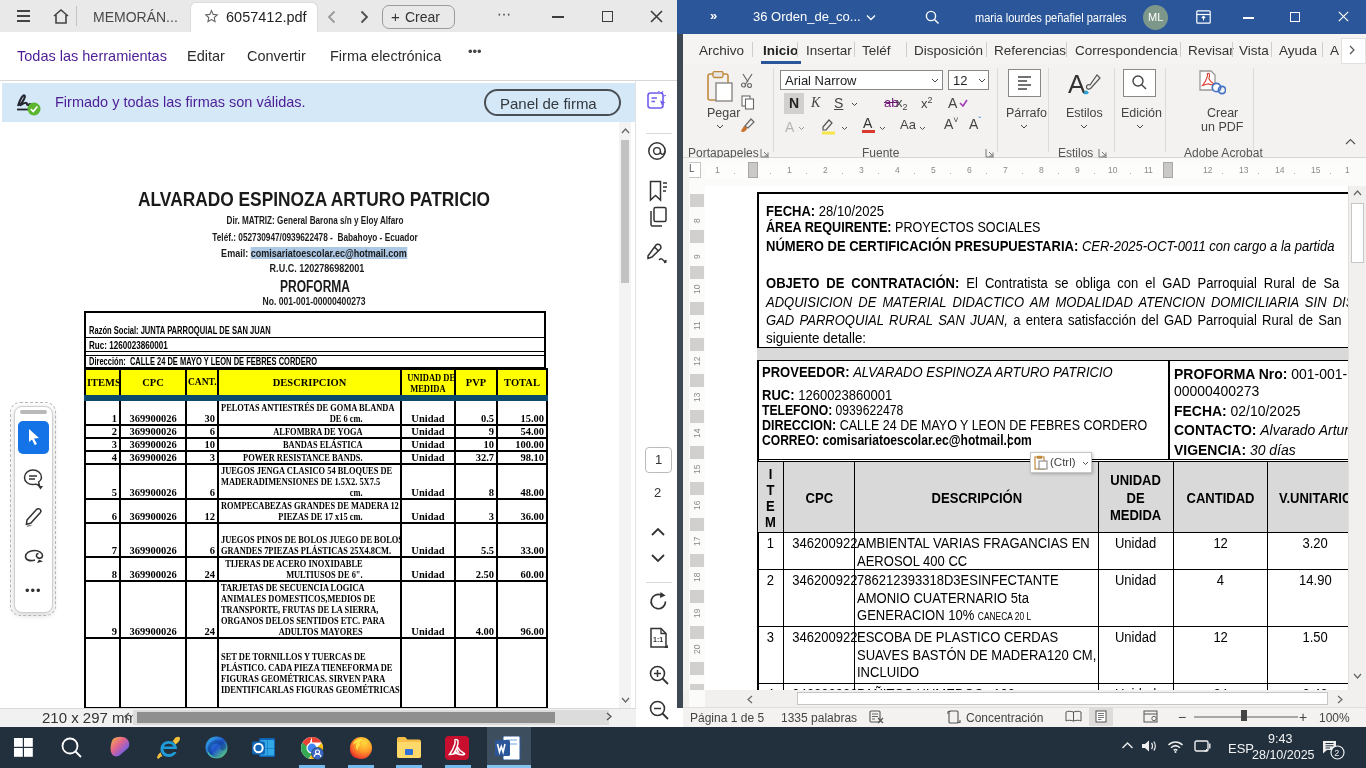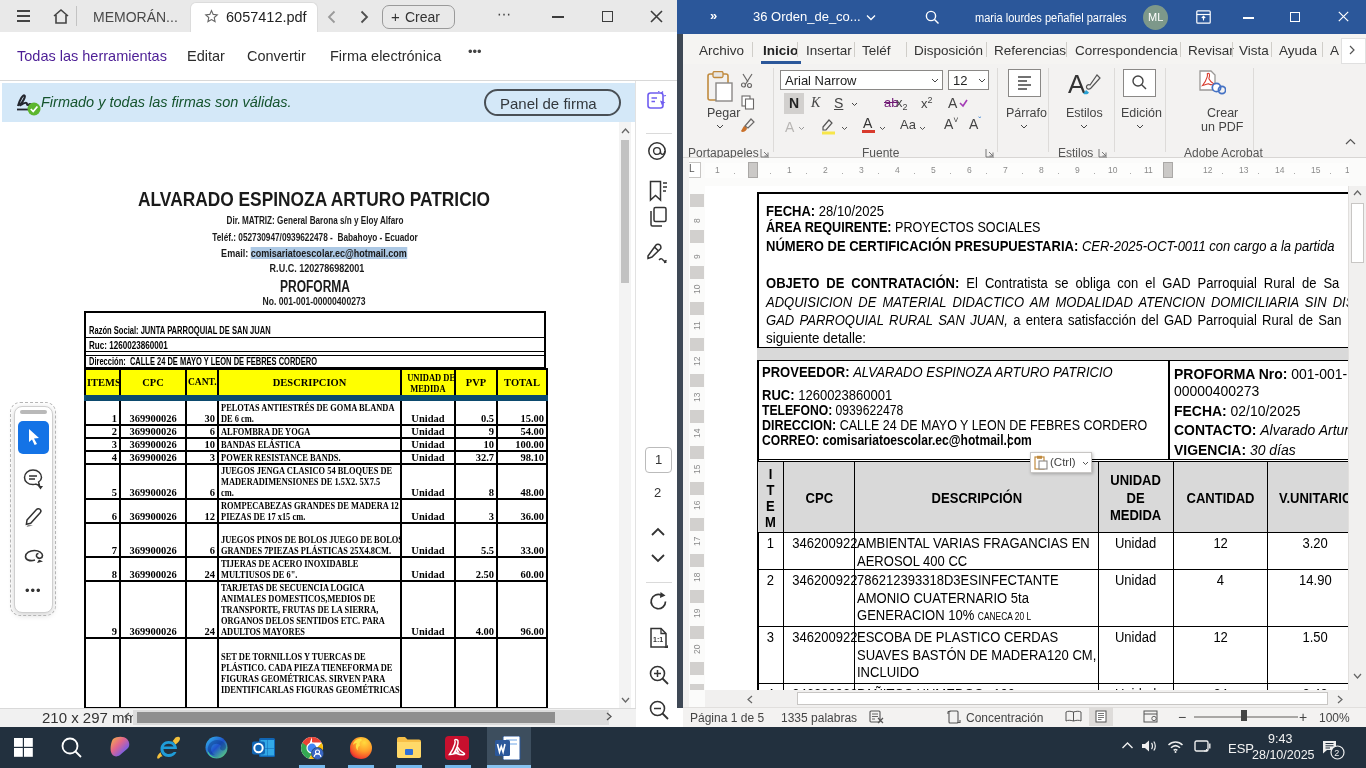--- a/index.html
+++ b/index.html
@@ -7,21 +7,21 @@
   body { font-family:"Liberation Sans", sans-serif; position:relative; background:#fff; }
   .a { position:absolute; }
   .nw { white-space:nowrap; }
   .sx { display:inline-block; transform-origin:0 50%; white-space:nowrap; }
   svg { display:block; }
   #itemtab td { border:2px solid #000; padding:0 2px; font-weight:bold; font-size:10.5px; line-height:10.5px; overflow:hidden; }
   #itemtab { border:2px solid #000; }
   #itemtab tr#yhead td { text-align:center; vertical-align:middle; font-size:10.5px; line-height:11px; border-bottom:6px solid #0c4a6e; padding:0 1px; }
   #itemtab td.pr { text-align:right; vertical-align:bottom; }
   #itemtab td.pm { text-align:center; vertical-align:bottom; }
-  #itemtab td.pd { text-align:left; vertical-align:bottom; }
+  #itemtab td.pd { text-align:right; vertical-align:bottom; }
   #itemtab td.pd .sx { transform:scaleX(0.8) !important; transform-origin:0 50% !important; display:block; height:11px; line-height:11px; }
   .wl { font-size:15.5px; color:#000; }
   .pser { font-family:"Liberation Sans",sans-serif; }
   .vrn { position:absolute; left:2px; width:12px; font-size:8.5px; color:#8a8a8a; transform:rotate(-90deg); }
   .wn { display:inline-block; transform:scaleX(0.84); transform-origin:0 50%; white-space:nowrap; }
   #wtab td { border:1px solid #000; padding:1px 2px 0; font-size:15.5px; line-height:17.5px; color:#000; overflow:visible; }
   #wtab td.wc { text-align:center; vertical-align:middle; font-weight:bold; }
   #wtab td.wc .wn { transform-origin:50% 50%; }
   #wtab td.wt { text-align:center; vertical-align:top; }
   #wtab td.wt .wn { transform-origin:50% 50%; }
@@ -74,21 +74,21 @@
   <div class="a nw" style="left:330px;top:48px;font-size:14.5px;color:#2c2c2c;">Firma electrónica</div>
   <div class="a nw" style="left:468px;top:44px;font-size:13px;color:#444;">•••</div>
 
   <div class="a" style="left:2px;top:83px;width:634px;height:39px;background:#d4e8f8;"></div>
   <svg class="a" style="left:15px;top:89px;" width="27" height="28" viewBox="0 0 27 28">
     <path d="M3 17 C5 10 8 5.5 9.5 6.5 C11 7.5 7.5 13.5 4.5 16.5 C8 14.5 10.5 13 11.5 14 C12.3 14.8 11.8 16 12.8 16 C13.8 16 14 14.8 15.5 15.2 C16.5 15.5 16.8 16 18 15.8" fill="none" stroke="#23262e" stroke-width="2.1"></path>
     <path d="M2 20.5 L13 20.5" stroke="#23262e" stroke-width="1.8"></path>
     <circle cx="19" cy="20" r="6.5" fill="#5cb62e"></circle>
     <path d="M15.8 20 L18.2 22.5 L22.4 17.5" stroke="#fff" stroke-width="1.8" fill="none"></path>
   </svg>
-  <div class="a nw" style="left:41px;top:94px;font-size:14.5px;color:#14532d;font-style:italic;">Firmado y todas las firmas son válidas.</div>
+  <div class="a nw" style="left:55px;top:94px;font-size:14.5px;color:#4c1d95;">Firmado y todas las firmas son válidas.</div>
   <div class="a" style="left:484px;top:89px;width:137px;height:27px;border:2px solid #494f55;border-radius:14px;"></div>
   <div class="a nw" style="left:500px;top:95px;font-size:15px;color:#33383d;font-weight:500;">Panel de firma</div>
 
   <div class="a" id="pdfdoc" style="left:2px;top:122px;width:617px;height:586px;background:#fff;overflow:hidden;"></div>
 
   <div class="a" style="left:0;top:122px;width:619px;height:586px;overflow:hidden;">
   <div class="a" style="left:0;top:-122px;width:619px;height:830px;">
     <div class="a nw" id="p_t1" style="left:314px;top:188px;transform:translateX(-50%);font-size:20px;font-weight:bold;color:#1a1a1a;"><span class="sx" style="transform:scaleX(0.867);transform-origin:50% 50%;">ALVARADO ESPINOZA ARTURO PATRICIO</span></div>
     <div class="a nw" id="p_t2" style="left:315px;top:214px;transform:translateX(-50%);font-size:11px;font-weight:bold;color:#1a1a1a;"><span class="sx" style="transform:scaleX(0.74);transform-origin:50% 50%;">Dir. MATRIZ: General Barona s/n y Eloy Alfaro</span></div>
     <div class="a nw" id="p_t3" style="left:315px;top:231px;transform:translateX(-50%);font-size:11px;font-weight:bold;color:#1a1a1a;"><span class="sx" style="transform:scaleX(0.75);transform-origin:50% 50%;">Teléf.: 052730947/0939622478 -&nbsp; Babahoyo - Ecuador</span></div>

